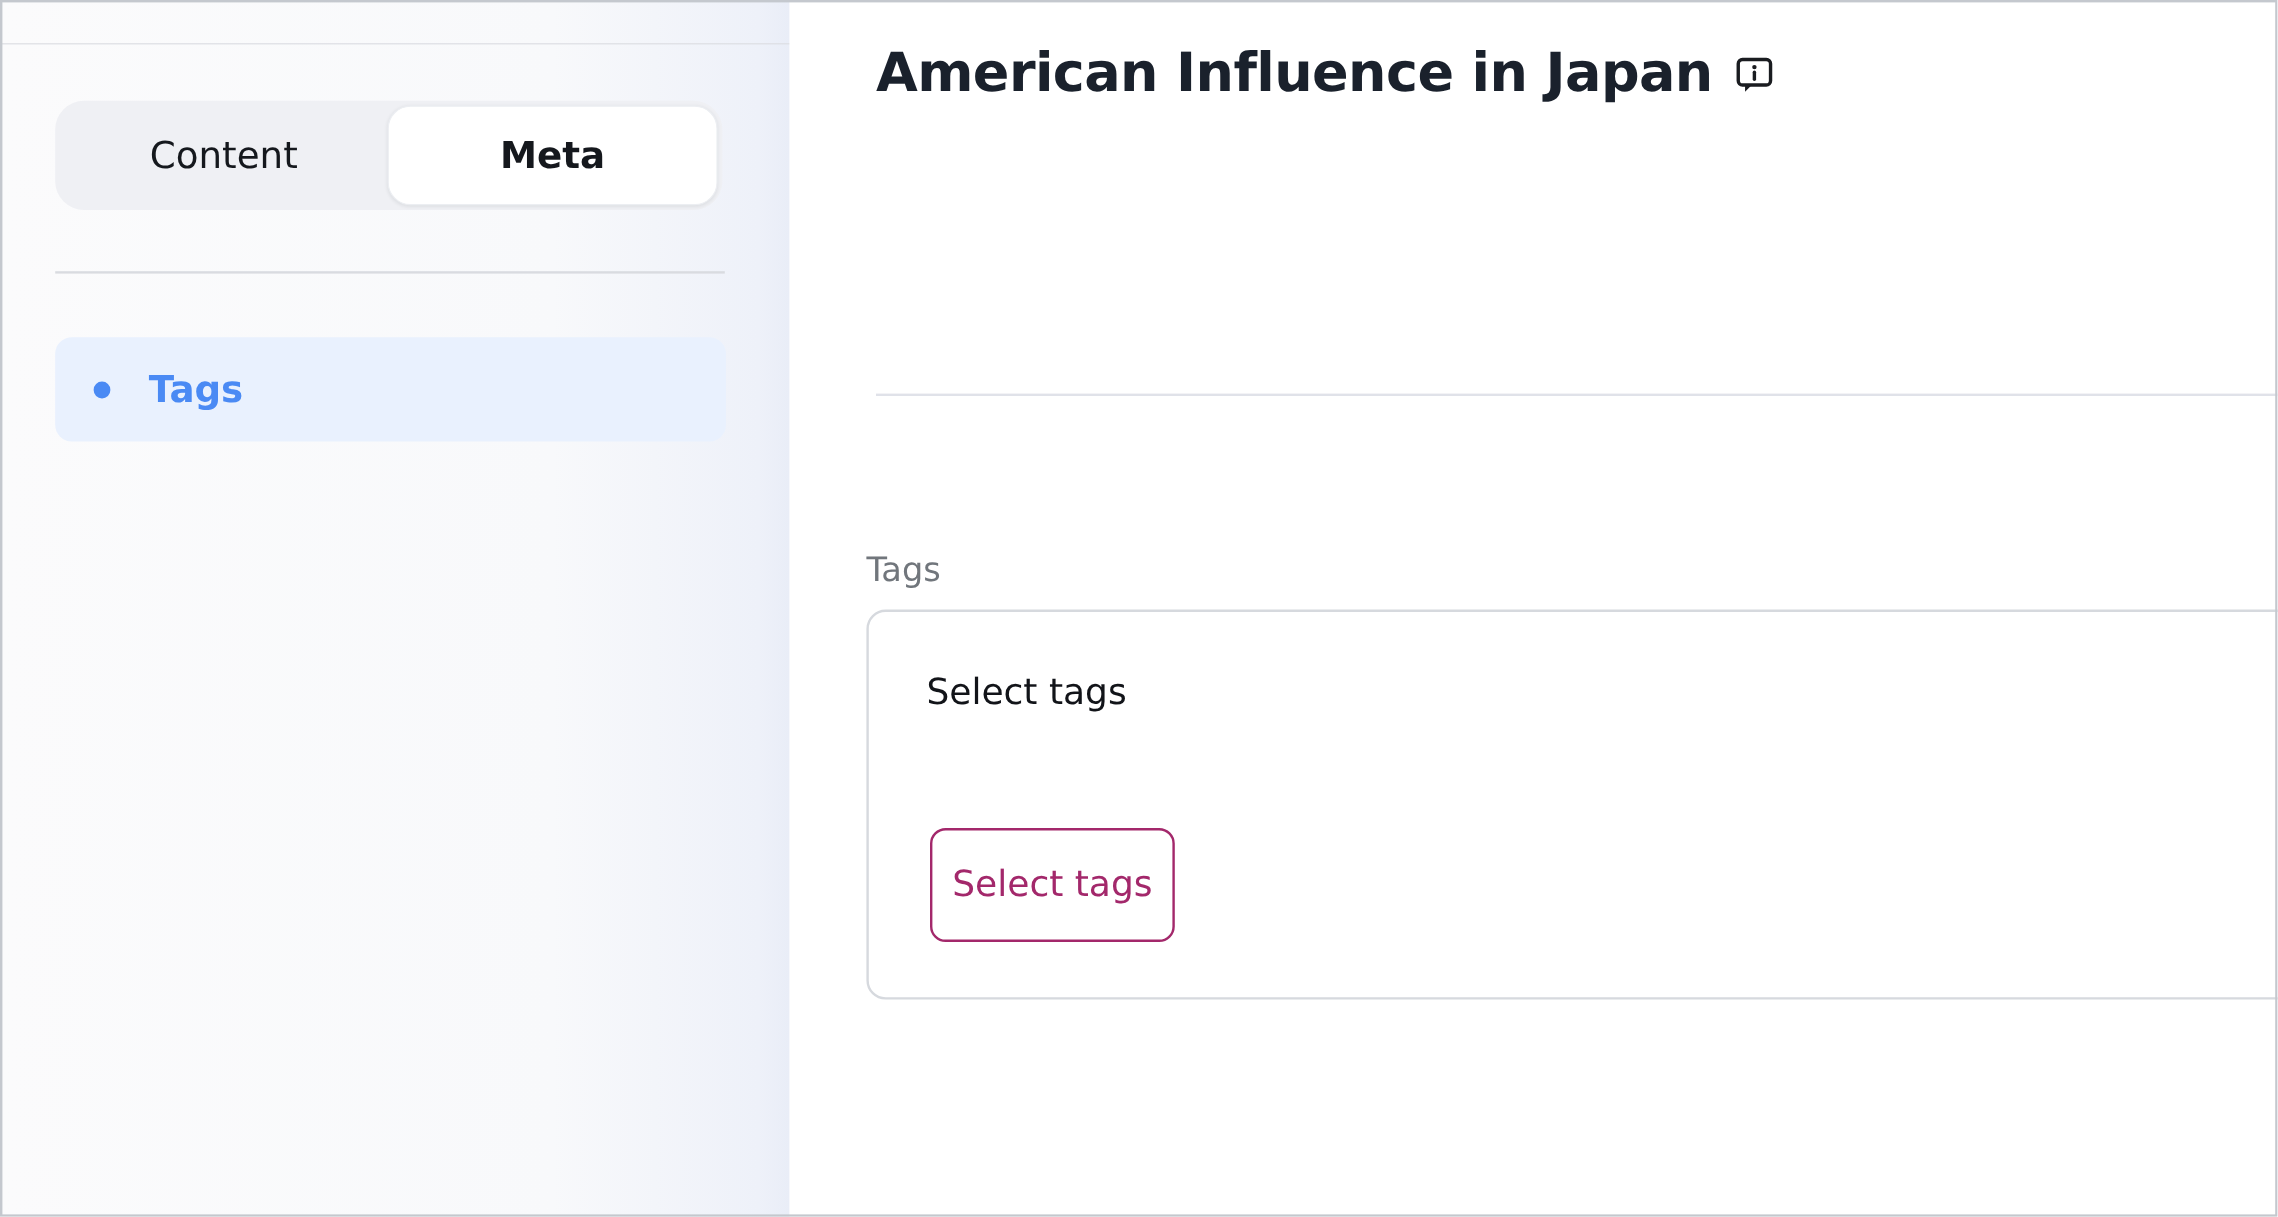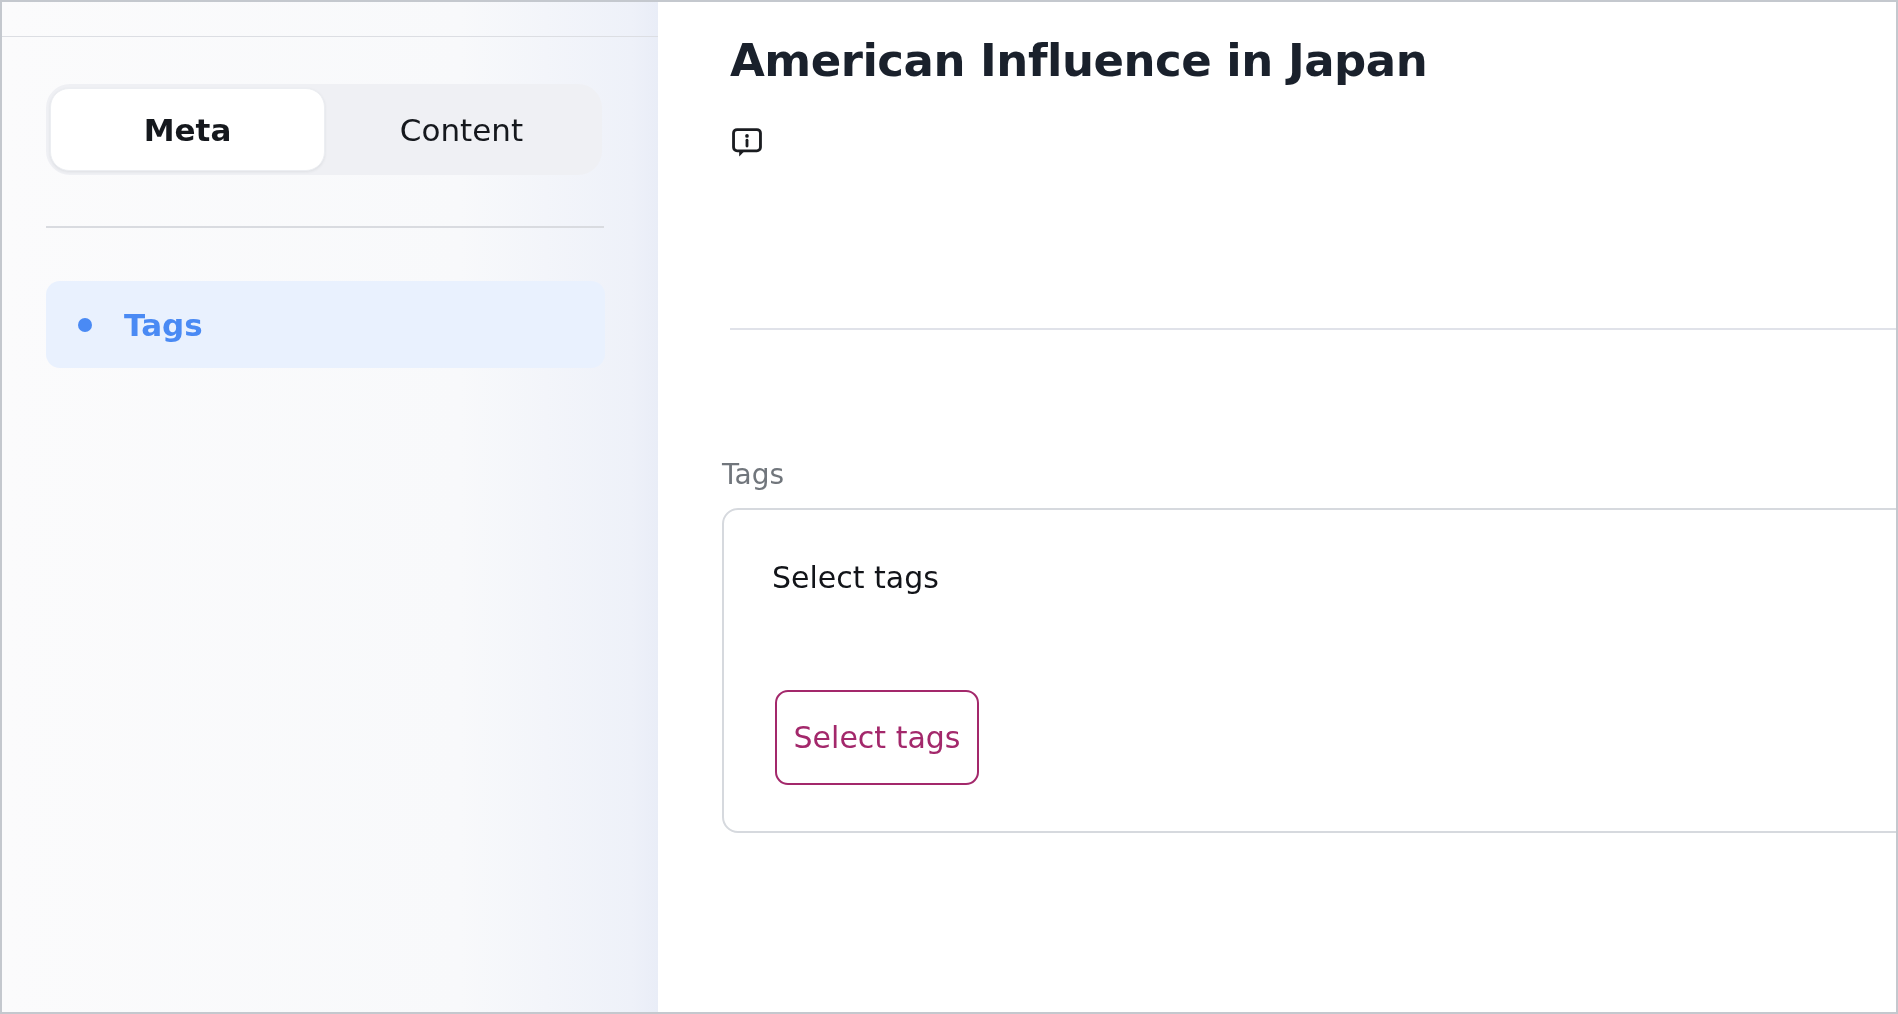--- a/index.html
+++ b/index.html
@@ -82,21 +82,20 @@
   
   .main {
     position: absolute; left: 658px; top: 0; right: 0; bottom: 0;
     background: #ffffff;
   }
   .title-row {
     position: absolute; left: 72px; top: 30px;
     display: flex;
     align-items: flex-start;
     gap: 18px;
-    flex-direction: column;
   }
   .page-title {
     font-size: 45px;
     font-weight: bold;
     letter-spacing: -0.5px;
     line-height: 62px;
     color: #1a212c;
     white-space: nowrap;
   }
   .info-icon {
@@ -148,22 +147,22 @@
     cursor: pointer;
   }
 </style>
 </head>
 <body>
 
 <div class="sidebar">
   <div class="sidebar-topline"></div>
 
   <div class="tab-switcher">
+    <button class="tab">Content</button>
     <button class="tab tab-active">Meta</button>
-    <button class="tab">Content</button>
   </div>
 
   <hr class="sidebar-divider">
 
   <div class="nav-item">
     <span class="nav-dot"></span>
     <span class="nav-label">Tags</span>
   </div>
 </div>
 

